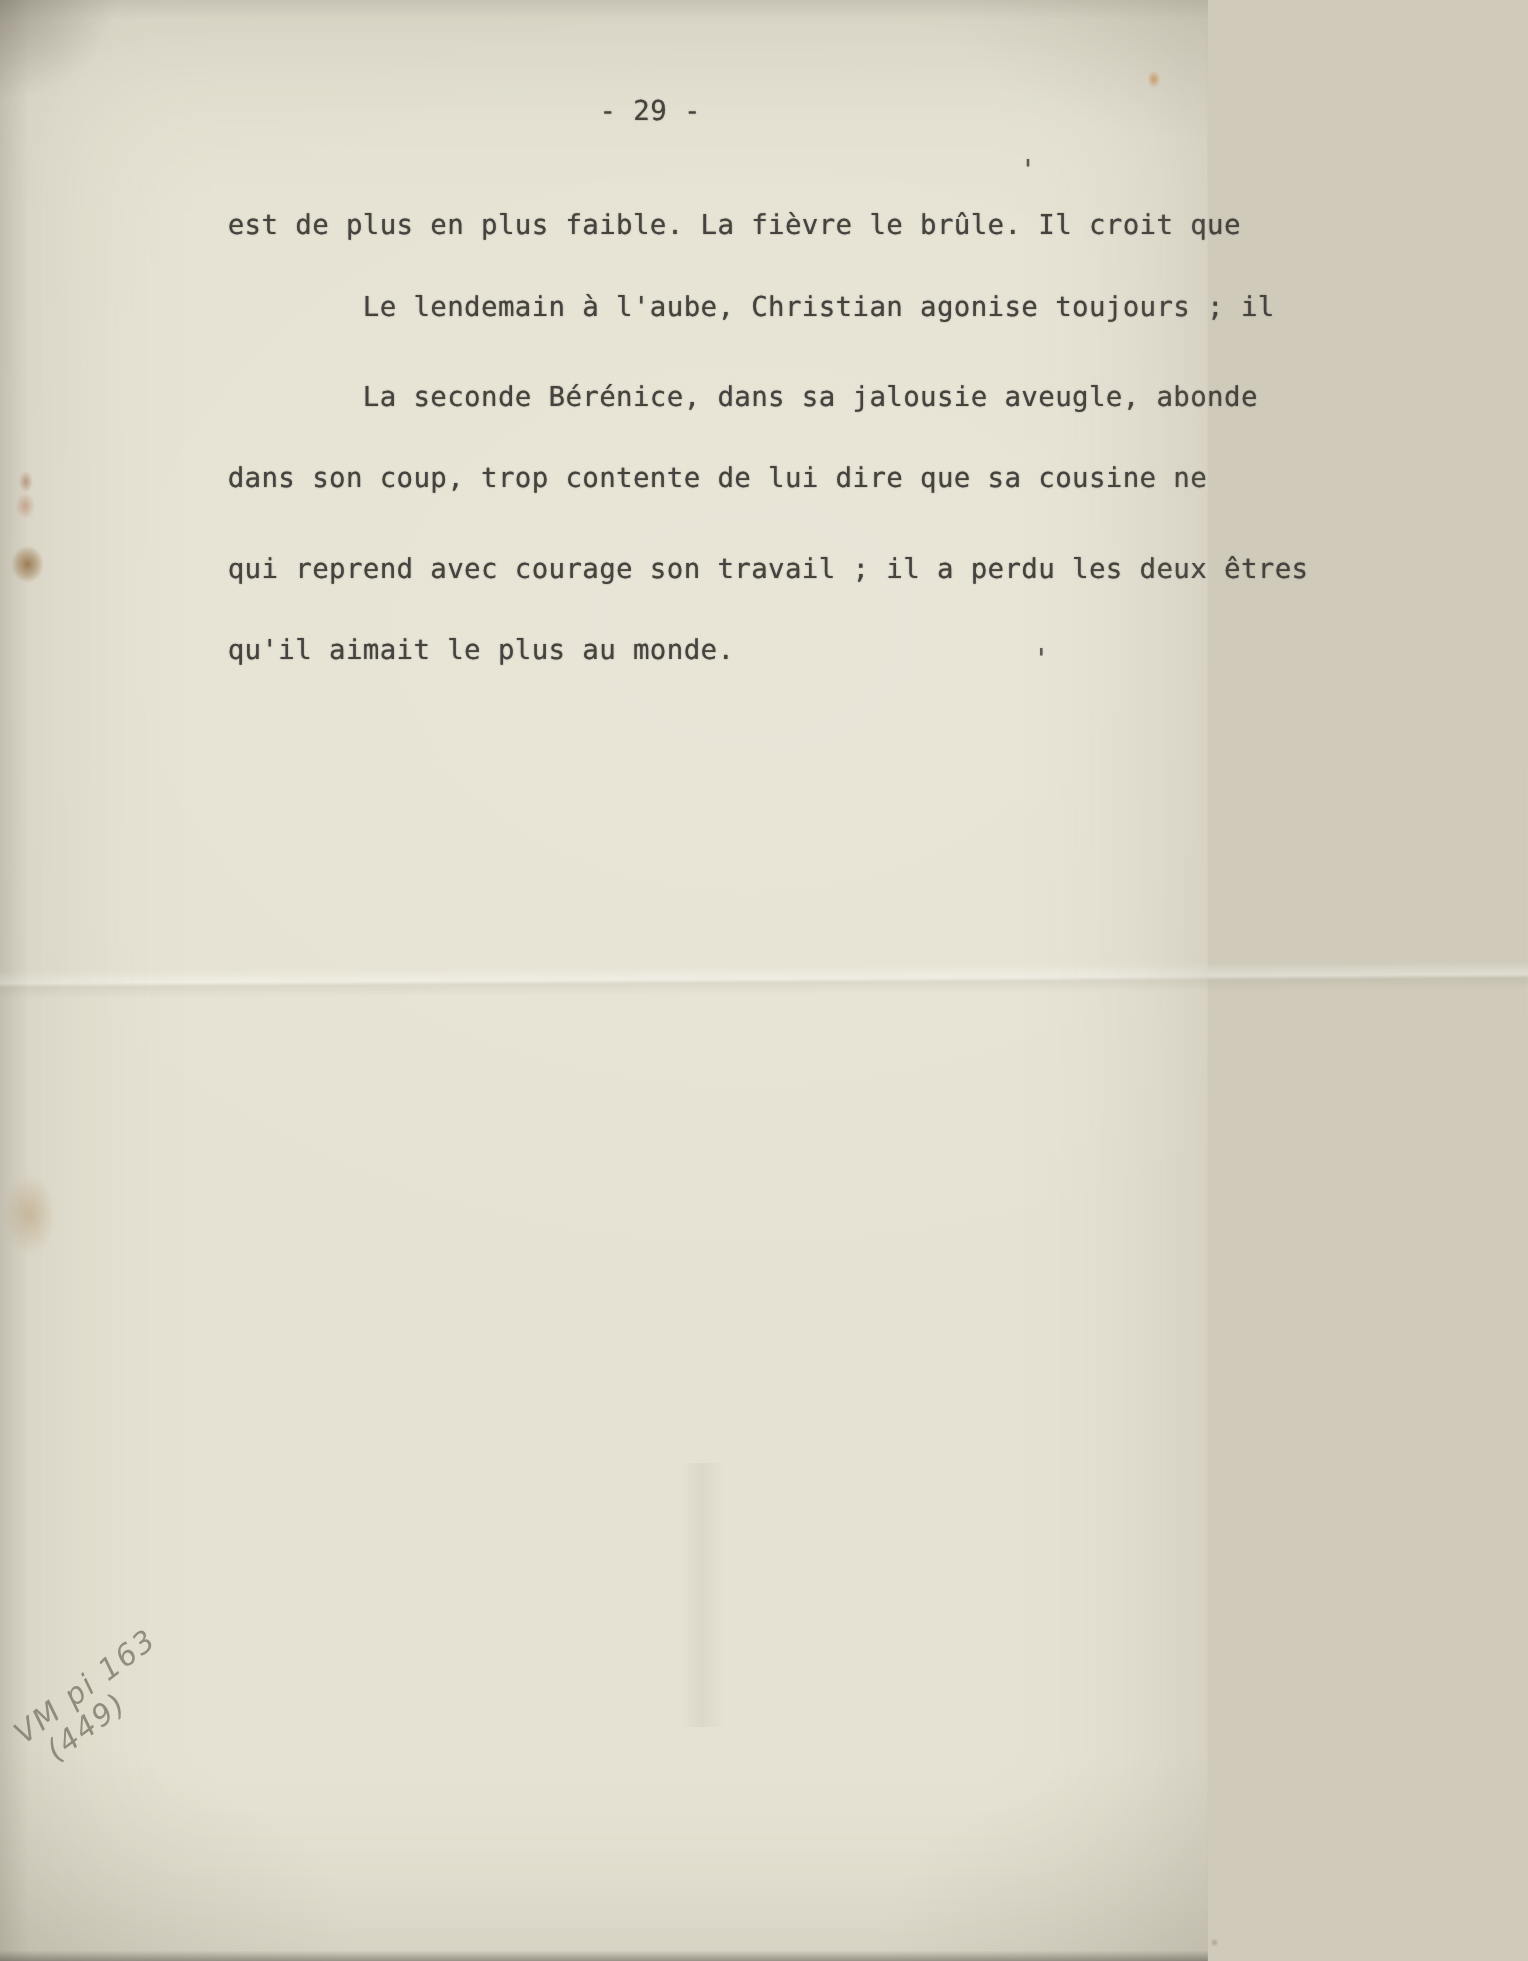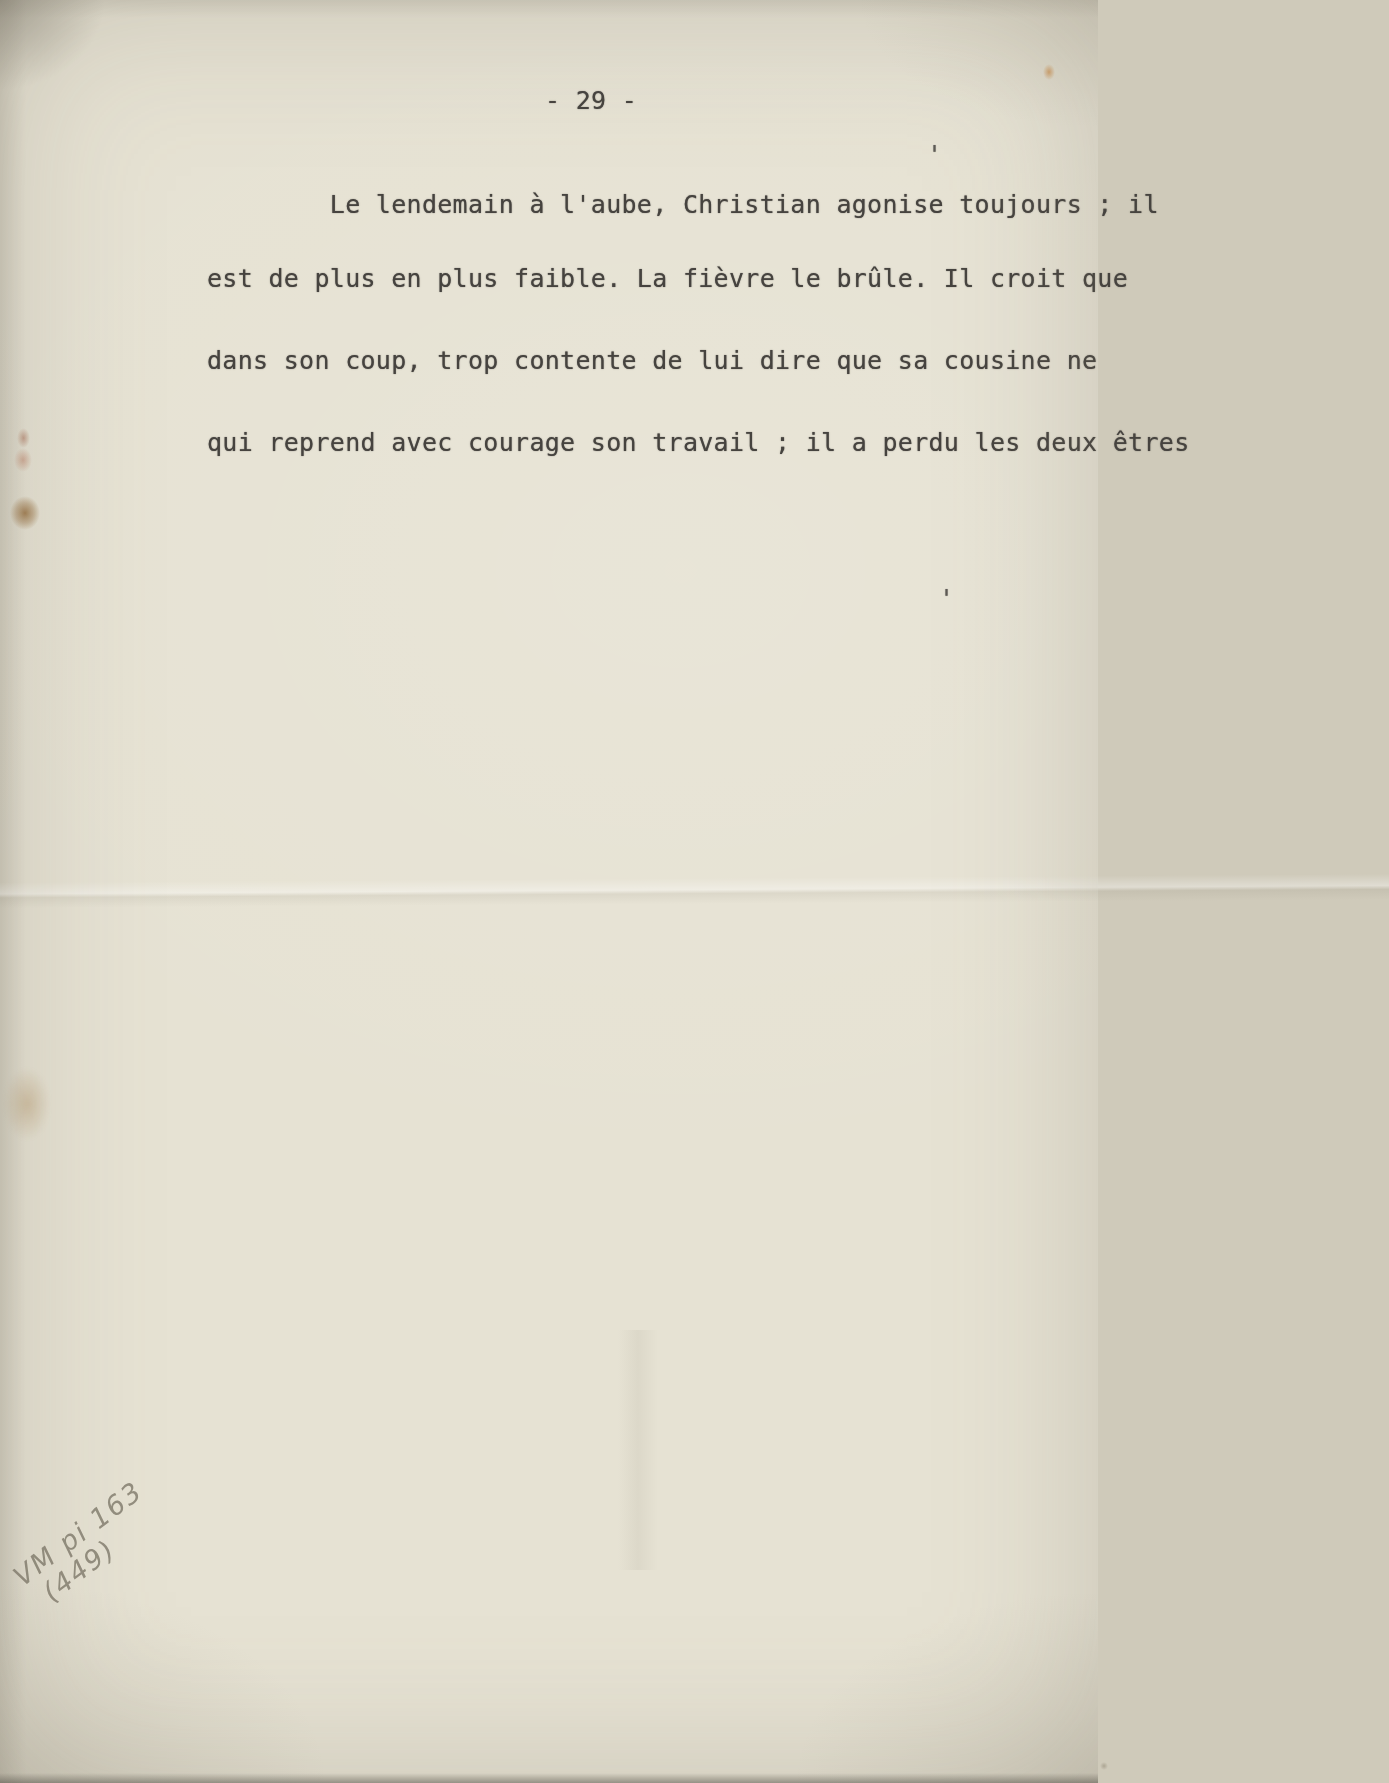--- a/index.html
+++ b/index.html
@@ -110,28 +110,30 @@
 
 <div class="paper">
 
   <div class="crease"></div>
   <div class="crease-v"></div>
 
   <div class="typed page-number">- 29 -</div>
 
   <div class="body-text">
     <div class="paragraph">
+      <div class="typed line">est de plus en plus faible. La fièvre le brûle. Il croit que</div>
       <div class="typed line">        Le lendemain à l'aube, Christian agonise toujours ; il</div>
-      <div class="typed line">est de plus en plus faible. La fièvre le brûle. Il croit que</div>
     </div>
     <div class="paragraph">
+      <div class="typed line">        La seconde Bérénice, dans sa jalousie aveugle, abonde</div>
       <div class="typed line">dans son coup, trop contente de lui dire que sa cousine ne</div>
     </div>
     <div class="paragraph">
       <div class="typed line">qui reprend avec courage son travail ; il a perdu les deux êtres</div>
+      <div class="typed line">qu'il aimait le plus au monde.</div>
     </div>
   </div>
 
   <span class="stray stray-1">'</span>
   <span class="stray stray-2">'</span>
 
   <div class="annotation">
     <div class="ann-line">VM pi 163</div>
     <div class="ann-line ann-line2">(449)</div>
   </div>

